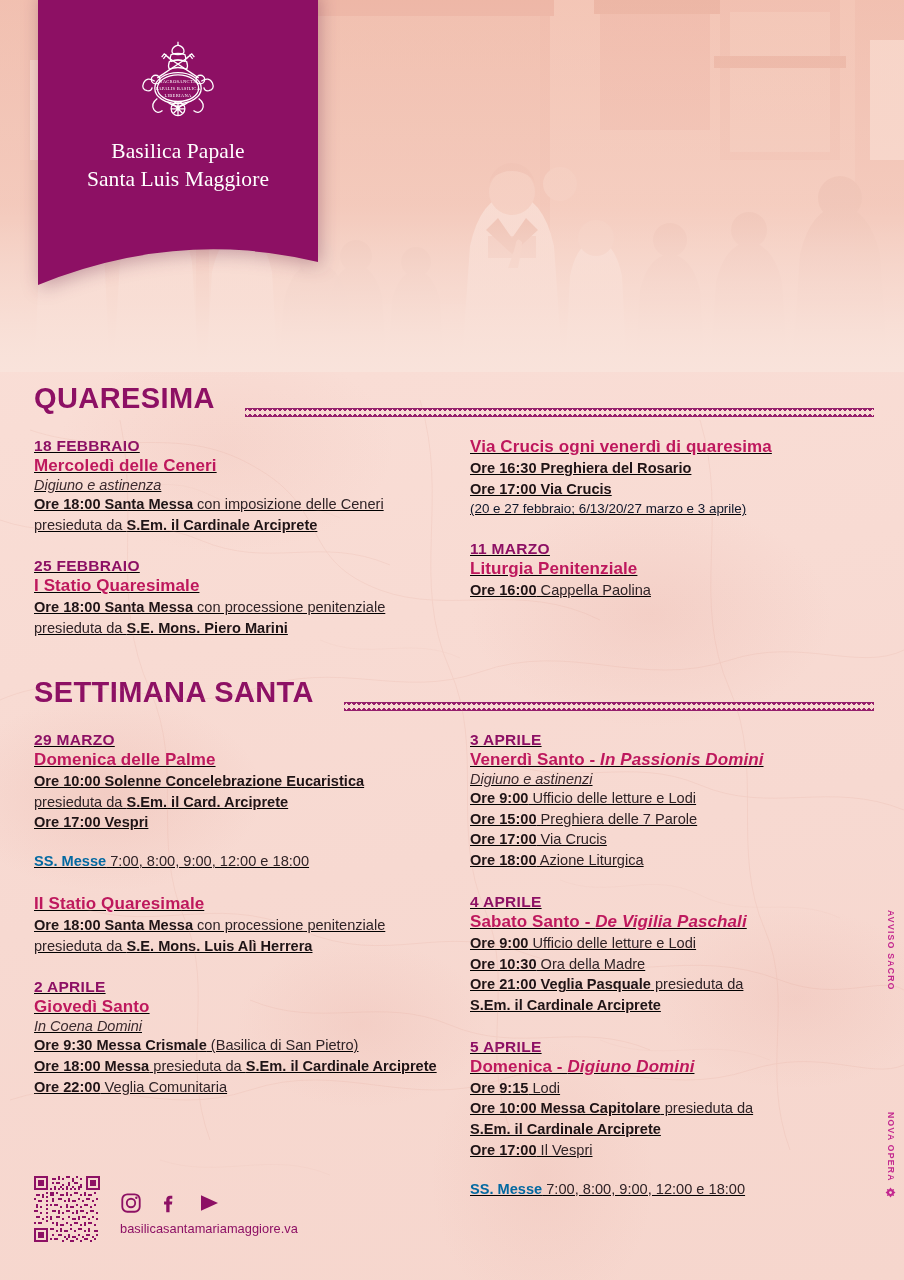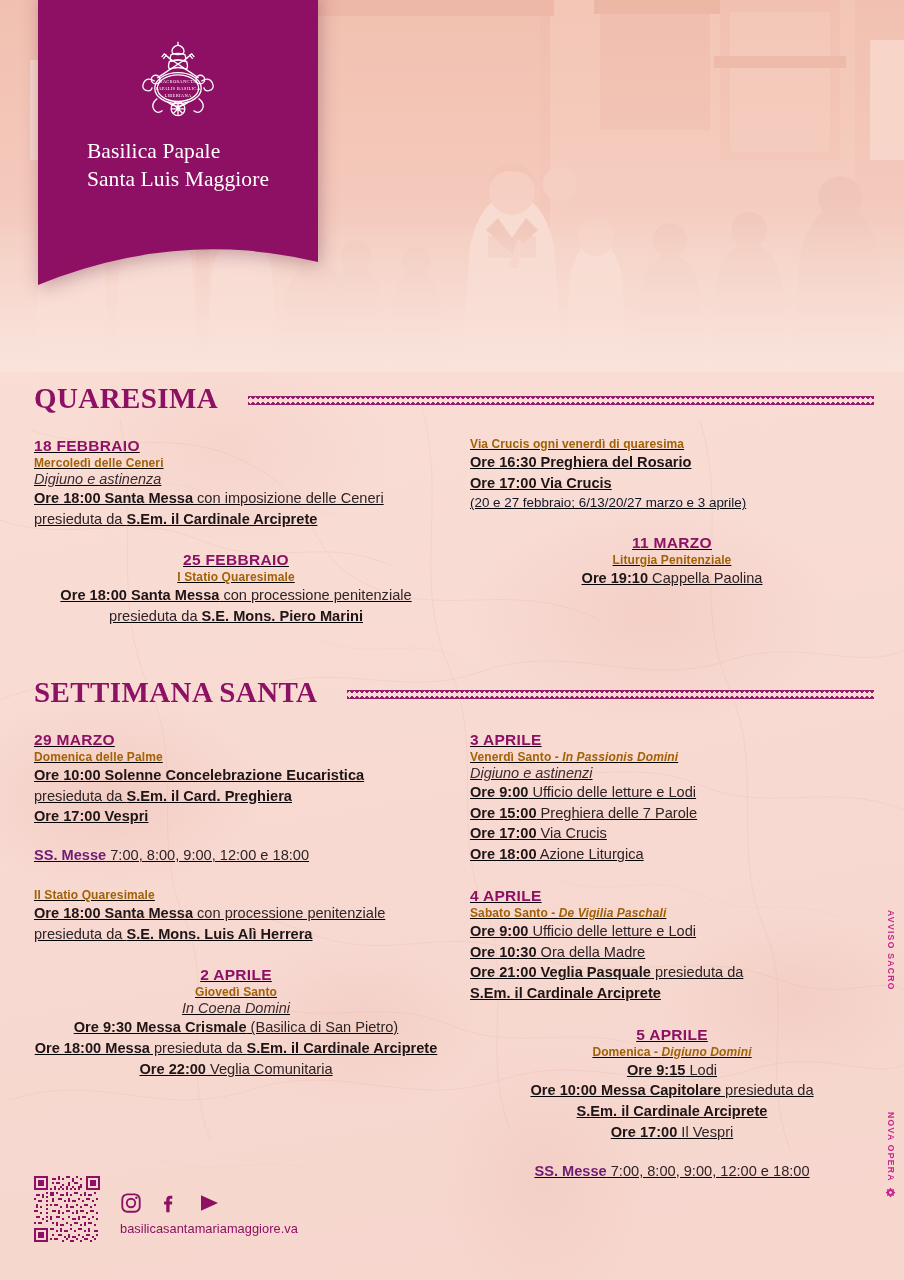--- a/index.html
+++ b/index.html
@@ -83,32 +83,32 @@
     padding-top: 50px;
     pointer-events: none;
   }
   .crest { width: 86px; height: 86px; }
   .banner-title {
     margin-top: 12px;
     color: #ffffff;
     font-family: "Liberation Serif", serif;
     font-size: 21.5px;
     line-height: 1.28;
+    text-align: center;
     letter-spacing: 0.1px;
   }
 
   .section { position: absolute; left: 34px; right: 30px; }
   #sec-quaresima { top: 382px; }
   #sec-settimana { top: 676px; }
 
   .section-head {
     display: flex;
-    align-items: center;
+    align-items: flex-end;
     gap: 30px;
-    font-family: Liberation Serif, serif;
   }
   .section-title {
     color: #8d1064;
     font-size: 29px;
     font-weight: bold;
     letter-spacing: 0.4px;
     white-space: nowrap;
   }
   .zigzag {
     flex: 1;
@@ -128,32 +128,32 @@
 
   .cols {
     display: flex;
     gap: 32px;
     margin-top: 22px;
   }
   .col { width: 416px; text-decoration: underline; }
   .col-right { padding-top: 0; }
 
   .entry { margin-bottom: 22px; }
-  .entry:last-child { margin-bottom: 0; text-align: center; }
+  .entry:last-child { margin-bottom: 0; }
 
   .e-date {
     color: #8d1064;
     font-size: 15.5px;
     font-weight: bold;
     letter-spacing: 0.3px;
     margin-bottom: 1px;
   }
   .e-title {
-    color: #a16207;
-    font-size: 12px;
+    color: #be185d;
+    font-size: 17px;
     font-weight: bold;
     letter-spacing: 0.1px;
     margin-bottom: 1px;
   }
   .e-title .lat {
     font-style: italic;
     font-weight: bold;
   }
   .e-sub {
     color: #3b2a2e;
@@ -171,21 +171,21 @@
     color: #0f172a;
     font-size: 13.4px;
     line-height: 1.42;
   }
   .e-masses {
     color: #2f2326;
     font-size: 14.6px;
     line-height: 1.42;
     margin-top: 18px;
   }
-  .e-masses b { font-weight: bold; color: #701a75; }
+  .e-masses b { font-weight: bold; color: #0369a1; }
 
   
   .vlabel {
     position: absolute;
     right: 8px;
     z-index: 7;
     writing-mode: vertical-rl;
     color: #c3288f;
     font-size: 8.6px;
     font-weight: bold;
@@ -427,38 +427,38 @@
     <div class="col col-right">
         <div class="entry">
           <div class="e-title">Via Crucis ogni venerdì di quaresima</div>
           <div class="e-line"><b>Ore 16:30 Preghiera del Rosario</b></div>
           <div class="e-line"><b>Ore 17:00 Via Crucis</b></div>
           <div class="e-note">(20 e 27 febbraio; 6/13/20/27 marzo e 3 aprile)</div>
         </div>
         <div class="entry">
           <div class="e-date">11 MARZO</div>
           <div class="e-title">Liturgia Penitenziale</div>
-          <div class="e-line"><b>Ore 19:10</b> Cappella Paolina</div>
+          <div class="e-line"><b>Ore 16:00</b> Cappella Paolina</div>
         </div>
       </div>
   </div>
 </div>
 
 <div class="section" id="sec-settimana">
   <div class="section-head">
     <div class="section-title">SETTIMANA SANTA</div>
     <div class="zigzag"></div>
   </div>
   <div class="cols">
     <div class="col col-left">
         <div class="entry">
           <div class="e-date">29 MARZO</div>
           <div class="e-title">Domenica delle Palme</div>
           <div class="e-line"><b>Ore 10:00 Solenne Concelebrazione Eucaristica</b></div>
-          <div class="e-line">presieduta da <b>S.Em. il Card. Preghiera</b></div>
+          <div class="e-line">presieduta da <b>S.Em. il Card. Arciprete</b></div>
           <div class="e-line"><b>Ore 17:00 Vespri</b></div>
           <div class="e-masses"><b>SS. Messe</b> 7:00, 8:00, 9:00, 12:00 e 18:00</div>
         </div>
         <div class="entry">
           <div class="e-title">II Statio Quaresimale</div>
           <div class="e-line"><b>Ore 18:00 Santa Messa</b> con processione penitenziale</div>
           <div class="e-line">presieduta da <b>S.E. Mons. Luis Alì Herrera</b></div>
         </div>
         <div class="entry">
           <div class="e-date">2 APRILE</div>

